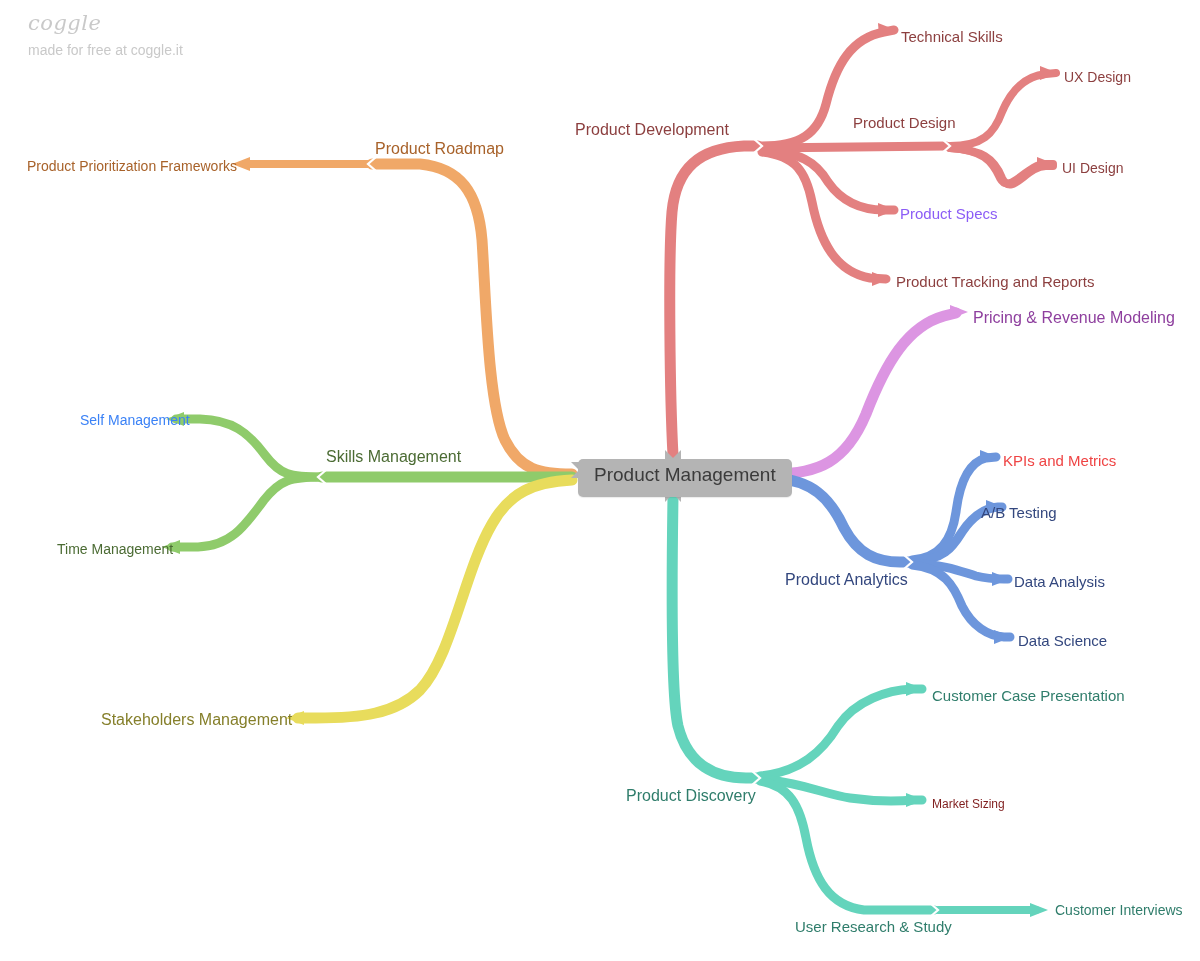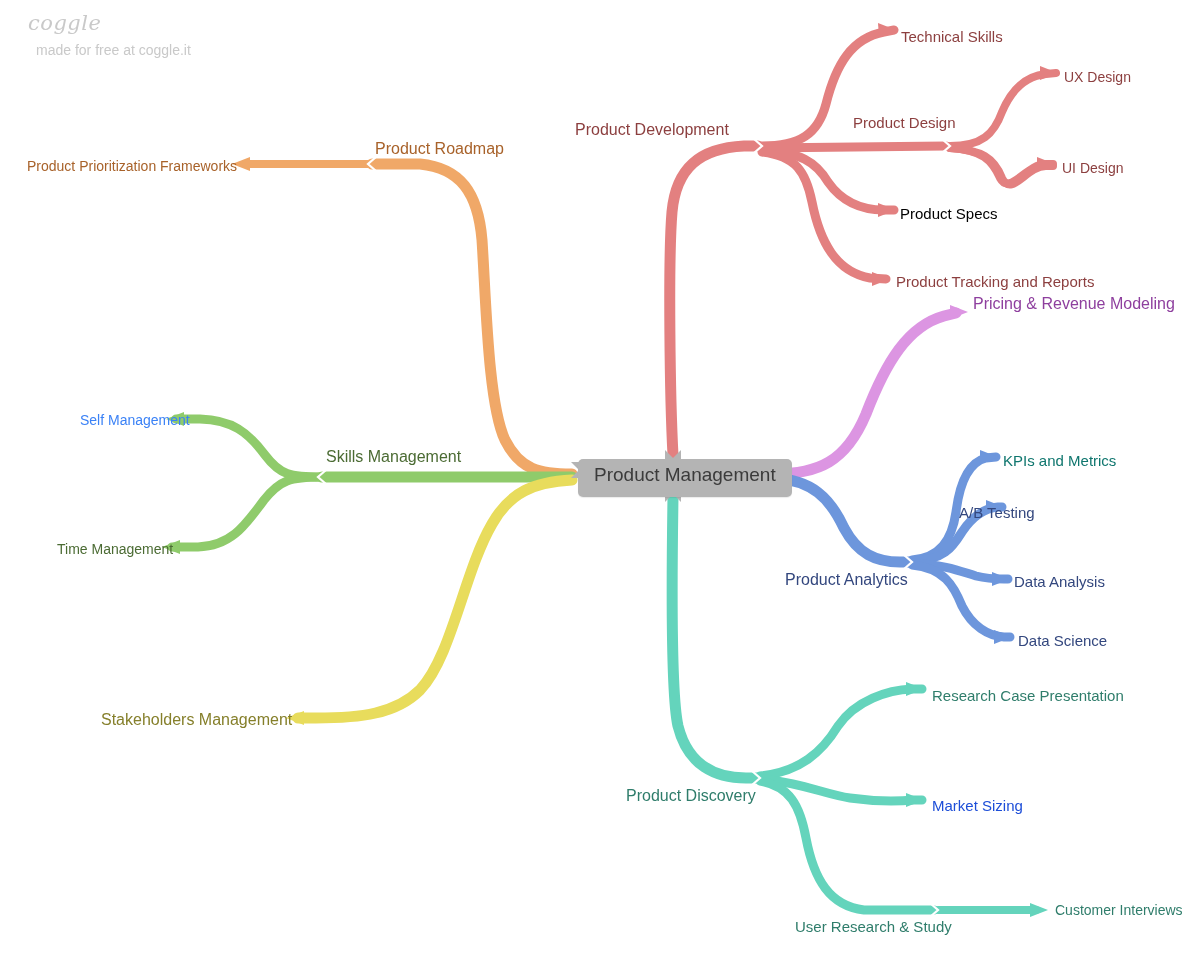--- a/index.html
+++ b/index.html
@@ -32,21 +32,20 @@
     font-size: 21px;
     color: #c9c9c9;
     letter-spacing: 0.5px;
     line-height: 1.1;
   }
   .brand-sub {
     font-family: "Liberation Sans", sans-serif;
     font-size: 14px;
     color: #c9c9c9;
     margin-top: 7px;
-    margin-left: 8px;
   }
   .node {
     position: absolute;
     font-family: "Liberation Sans", sans-serif;
     white-space: nowrap;
     line-height: 1;
   }
   .node-label {
     display: inline-block;
     white-space: nowrap;
@@ -153,31 +152,31 @@
 <div class="root-node" style="left: 578px; top: 459px; background: rgb(180, 180, 180); color: rgb(59, 59, 59);">
   <span>Product Management</span>
 </div>
 
 <div id="labels">
     <div class="node" style="left: 575px; top: 122px; color: rgb(140, 63, 63); font-size: 16px;"><span class="node-label">Product Development</span></div>
     <div class="node" style="left: 901px; top: 29px; color: rgb(140, 63, 63); font-size: 15px;"><span class="node-label">Technical Skills</span></div>
     <div class="node" style="left: 853px; top: 115px; color: rgb(140, 63, 63); font-size: 15px;"><span class="node-label">Product Design</span></div>
     <div class="node" style="left: 1064px; top: 70px; color: rgb(140, 63, 63); font-size: 14px;"><span class="node-label">UX Design</span></div>
     <div class="node" style="left: 1062px; top: 161px; color: rgb(140, 63, 63); font-size: 14px;"><span class="node-label">UI Design</span></div>
-    <div class="node" style="left: 900px; top: 206px; color: #000000; font-size: 15px; text-align: right;"><span class="node-label">Product Specs</span></div>
+    <div class="node" style="left: 900px; top: 206px; color: #8b5cf6; font-size: 15px; text-align: right;"><span class="node-label">Product Specs</span></div>
     <div class="node" style="left: 896px; top: 274px; color: rgb(140, 63, 63); font-size: 15px;"><span class="node-label">Product Tracking and Reports</span></div>
-    <div class="node" style="left: 973px; top: 296px; color: rgb(142, 63, 158); font-size: 16px;"><span class="node-label">Pricing &amp; Revenue Modeling</span></div>
+    <div class="node" style="left: 973px; top: 310px; color: rgb(142, 63, 158); font-size: 16px;"><span class="node-label">Pricing &amp; Revenue Modeling</span></div>
     <div class="node" style="left: 785px; top: 572px; color: rgb(51, 71, 126); font-size: 16px;"><span class="node-label">Product Analytics</span></div>
-    <div class="node" style="left: 1003px; top: 453px; color: #0f766e; font-size: 15px;"><span class="node-label">KPIs and Metrics</span></div>
-    <div class="node" style="left: 959px; top: 505px; color: rgb(51, 71, 126); font-size: 15px;"><span class="node-label">A/B Testing</span></div>
+    <div class="node" style="left: 1003px; top: 453px; color: #ef4444; font-size: 15px;"><span class="node-label">KPIs and Metrics</span></div>
+    <div class="node" style="left: 981px; top: 505px; color: rgb(51, 71, 126); font-size: 15px;"><span class="node-label">A/B Testing</span></div>
     <div class="node" style="left: 1014px; top: 574px; color: rgb(51, 71, 126); font-size: 15px;"><span class="node-label">Data Analysis</span></div>
     <div class="node" style="left: 1018px; top: 633px; color: rgb(51, 71, 126); font-size: 15px;"><span class="node-label">Data Science</span></div>
     <div class="node" style="left: 626px; top: 788px; color: rgb(47, 125, 107); font-size: 16px;"><span class="node-label">Product Discovery</span></div>
-    <div class="node" style="left: 932px; top: 688px; color: rgb(47, 125, 107); font-size: 15px;"><span class="node-label">Research Case Presentation</span></div>
-    <div class="node" style="left: 932px; top: 798px; color: #1d4ed8; font-size: 15px;"><span class="node-label">Market Sizing</span></div>
+    <div class="node" style="left: 932px; top: 688px; color: rgb(47, 125, 107); font-size: 15px;"><span class="node-label">Customer Case Presentation</span></div>
+    <div class="node" style="left: 932px; top: 798px; color: #7f1d1d; font-size: 12px;"><span class="node-label">Market Sizing</span></div>
     <div class="node" style="left: 795px; top: 919px; color: rgb(47, 125, 107); font-size: 15px;"><span class="node-label">User Research &amp; Study</span></div>
     <div class="node" style="left: 1055px; top: 903px; color: rgb(47, 125, 107); font-size: 14px;"><span class="node-label">Customer Interviews</span></div>
     <div class="node" style="left: 101px; top: 712px; color: rgb(133, 127, 42); font-size: 16px; text-align: right;"><span class="node-label">Stakeholders Management</span></div>
     <div class="node" style="left: 326px; top: 449px; color: rgb(75, 107, 51); font-size: 16px;"><span class="node-label">Skills Management</span></div>
     <div class="node" style="left: 80px; top: 413px; color: #3b82f6; font-size: 14px;"><span class="node-label">Self Management</span></div>
     <div class="node" style="left: 57px; top: 542px; color: rgb(75, 107, 51); font-size: 14px;"><span class="node-label">Time Management</span></div>
     <div class="node" style="left: 375px; top: 141px; color: rgb(168, 98, 42); font-size: 16px; text-align: right;"><span class="node-label">Product Roadmap</span></div>
     <div class="node" style="left: 27px; top: 159px; color: rgb(168, 98, 42); font-size: 14px;"><span class="node-label">Product Prioritization Frameworks</span></div>
   </div>
 

